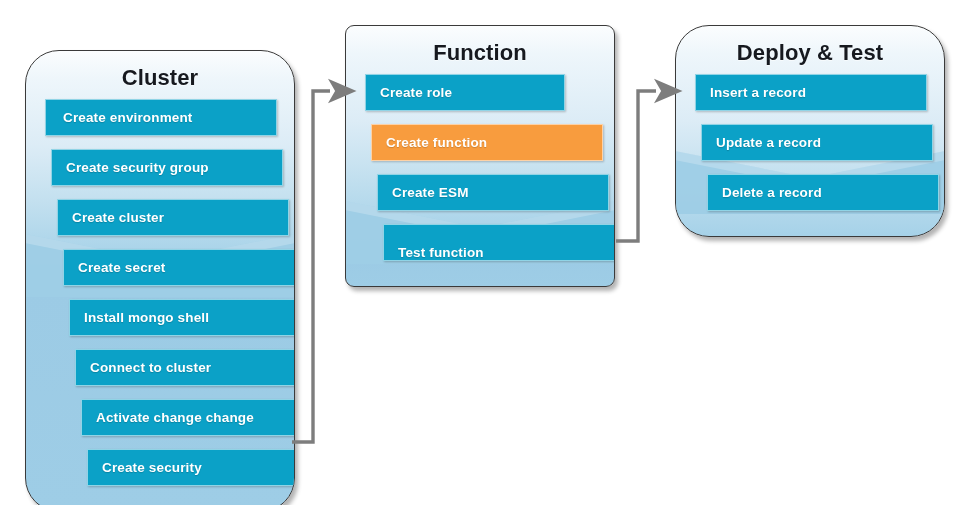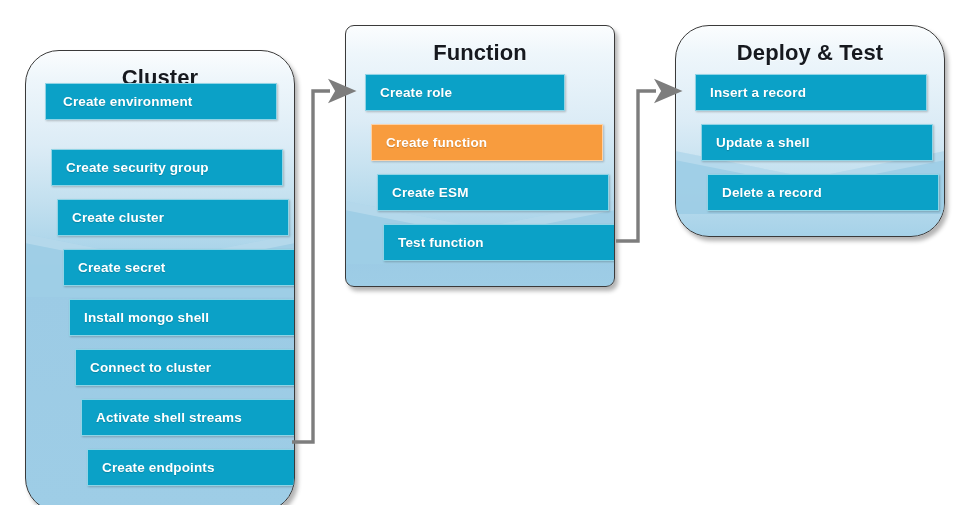--- a/index.html
+++ b/index.html
@@ -116,79 +116,79 @@
 <div id="canvas">
 
   <div id="panels-host">
       <div class="panel" style="left: 25px; top: 25px; width: 270px; height: 462px; margin-top: 25px;">
         <div class="panel-inner">
           <svg class="swoosh" viewBox="0 0 300 66" preserveAspectRatio="none" style="top: 180px;">
             <path d="M0,0 L150,30 L300,0 L300,66 L0,66 Z" fill="#9ecde6" opacity="0.95"></path>
             <path d="M0,0 L150,30 L300,0 L300,9 L150,39 L0,9 Z" fill="#ffffff" opacity="0.22"></path>
           </svg>
           <div class="panel-title">Cluster</div>
-          <div class="step" style="top: 32px; left: 19px; width: 232px; height: 37px; padding-left: 17px;">
+          <div class="step" style="top: 48px; left: 19px; width: 232px; height: 37px; padding-left: 17px;">
             <span class="step-label">Create environment</span>
           </div>
           <div class="step" style="top: 148px; left: 31px; width: 232px; height: 37px;">
             <span class="step-label">Create cluster</span>
           </div>
           <div class="step" style="top: 98px; left: 25px; width: 232px; height: 37px;">
             <span class="step-label">Create security group</span>
           </div>
           <div class="step" style="top: 198px; left: 37px; width: 232px; height: 37px;">
             <span class="step-label">Create secret</span>
           </div>
           <div class="step" style="top: 248px; left: 43px; width: 232px; height: 37px;">
             <span class="step-label">Install mongo shell</span>
           </div>
           <div class="step" style="top: 298px; left: 49px; width: 232px; height: 37px;">
             <span class="step-label">Connect to cluster</span>
           </div>
           <div class="step" style="top: 348px; left: 55px; width: 232px; height: 37px;">
-            <span class="step-label">Activate shell streams</span>
+            <span class="step-label">Activate change change</span>
           </div>
           <div class="step" style="top: 398px; left: 61px; width: 232px; height: 37px;">
-            <span class="step-label">Create endpoints</span>
+            <span class="step-label">Create security</span>
           </div>
         </div>
       </div>
       <div class="panel" style="left: 345px; top: 25px; width: 270px; height: 262px; border-radius: 9px;">
         <div class="panel-inner">
           <svg class="swoosh" viewBox="0 0 300 66" preserveAspectRatio="none" style="top: 172px;">
             <path d="M0,0 L150,30 L300,0 L300,66 L0,66 Z" fill="#9ecde6" opacity="0.95"></path>
             <path d="M0,0 L150,30 L300,0 L300,9 L150,39 L0,9 Z" fill="#ffffff" opacity="0.22"></path>
           </svg>
           <div class="panel-title">Function</div>
           <div class="step" style="top: 48px; left: 19px; width: 200px; height: 37px;">
             <span class="step-label">Create role</span>
           </div>
           <div class="step highlight" style="top: 98px; left: 25px; width: 232px; height: 37px;">
             <span class="step-label">Create function</span>
           </div>
           <div class="step" style="top: 148px; left: 31px; width: 232px; height: 37px;">
             <span class="step-label">Create ESM</span>
           </div>
-          <div class="step" style="top: 198px; left: 37px; width: 232px; height: 37px;">
+          <div class="step" style="top: 198px; left: 37px; width: 232px; height: 37px; align-items: flex-end;">
             <span class="step-label">Test function</span>
           </div>
         </div>
       </div>
       <div class="panel" style="left: 675px; top: 25px; width: 270px; height: 212px;">
         <div class="panel-inner">
           <svg class="swoosh" viewBox="0 0 300 66" preserveAspectRatio="none" style="top: 122px;">
             <path d="M0,0 L150,30 L300,0 L300,66 L0,66 Z" fill="#9ecde6" opacity="0.95"></path>
             <path d="M0,0 L150,30 L300,0 L300,9 L150,39 L0,9 Z" fill="#ffffff" opacity="0.22"></path>
           </svg>
           <div class="panel-title">Deploy &amp; Test</div>
           <div class="step" style="top: 48px; left: 19px; width: 232px; height: 37px;">
             <span class="step-label">Insert a record</span>
           </div>
           <div class="step" style="top: 98px; left: 25px; width: 232px; height: 37px;">
-            <span class="step-label">Update a shell</span>
+            <span class="step-label">Update a record</span>
           </div>
           <div class="step" style="top: 148px; left: 31px; width: 232px; height: 37px;">
             <span class="step-label">Delete a record</span>
           </div>
         </div>
       </div>
     </div>
 
   <svg id="connectors" viewBox="0 0 965 505" xmlns="http://www.w3.org/2000/svg">
     <defs>

